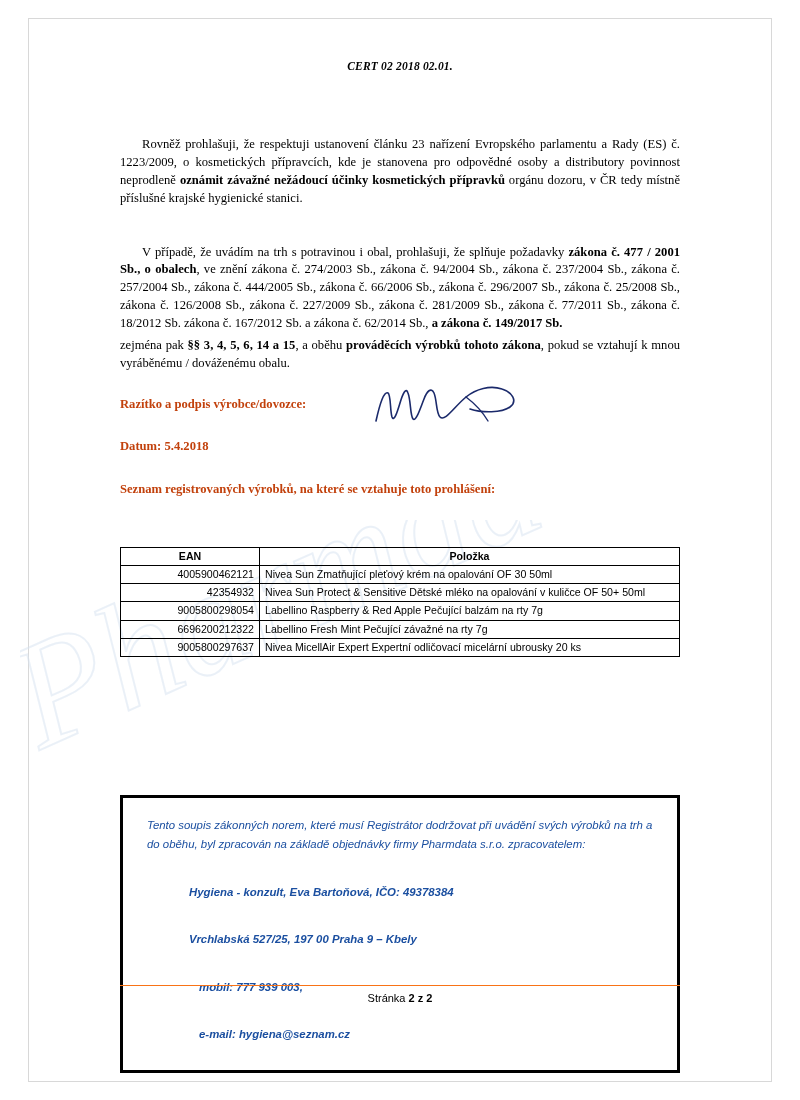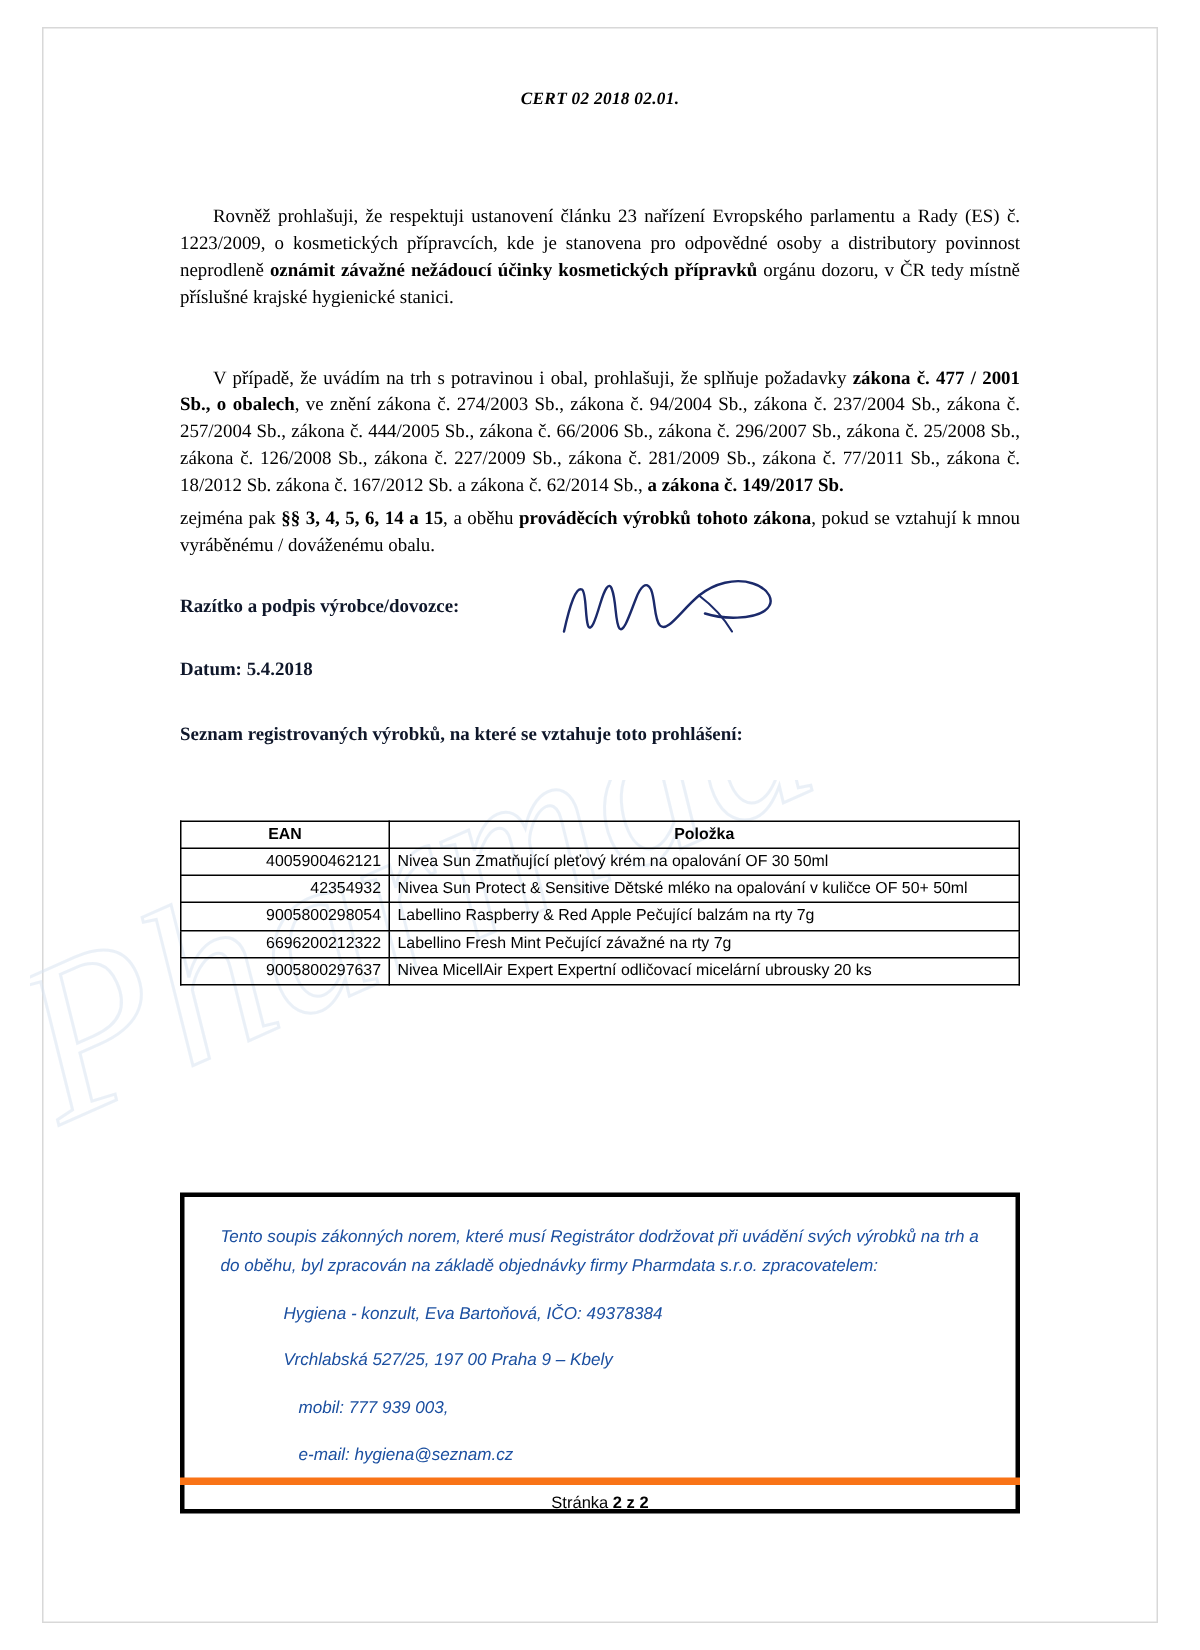--- a/index.html
+++ b/index.html
@@ -44,21 +44,21 @@
     font-size: 12.6px;
     line-height: 1.42;
     text-align: justify;
     margin: 0 0 18px 0;
     text-indent: 22px;
   }
   p.body.noindent { text-indent: 0; }
   .b { font-weight: bold; }
   .gap-lg { height: 18px; }
   .red {
-    color: #0f172a;
+    color: #c2410c;
     font-weight: bold;
     font-size: 12.6px;
   }
   .sig-row {
     position: relative;
     height: 34px;
     margin-top: 22px;
   }
   .sig-label {
     position: absolute;
@@ -104,32 +104,32 @@
     border: 3px solid #000000;
     padding: 18px 24px 26px 24px;
     color: #1b4fa0;
     font-family: "Liberation Sans", sans-serif;
     font-style: italic;
     font-size: 11.4px;
     line-height: 1.7;
   }
   .footer-box .intro { color: #1b4fa0; }
   .footer-box .line {
-    font-weight: normal;
-    margin-top: 12px;
+    font-weight: bold;
+    margin-top: 28px;
     padding-left: 42px;
   }
   .footer-box .line.sub { padding-left: 52px; }
 
   .page-number {
     position: absolute;
     left: 120px;
     top: 985px;
     width: 560px;
-    border-top: 5px solid #f97316;
+    border-top: 1px solid #f97316;
     padding-top: 6px;
     text-align: center;
     font-family: "Liberation Sans", sans-serif;
     font-size: 11px;
   }
 
   
   .watermark {
     position: absolute;
     left: 20px;

